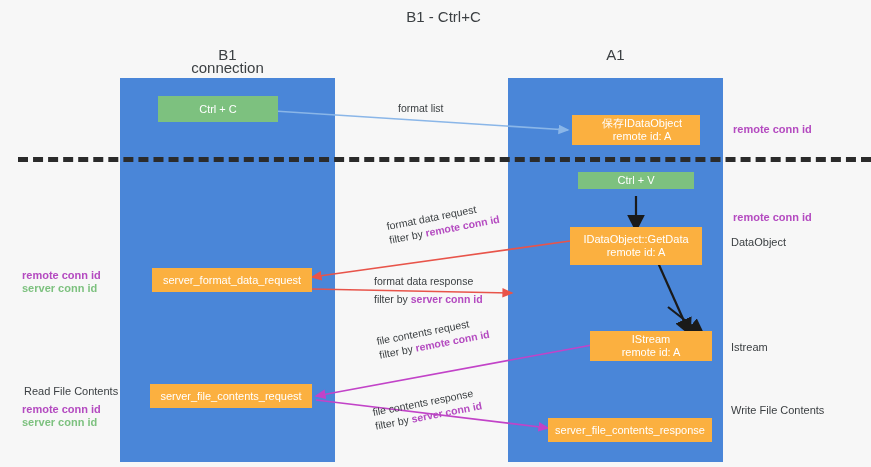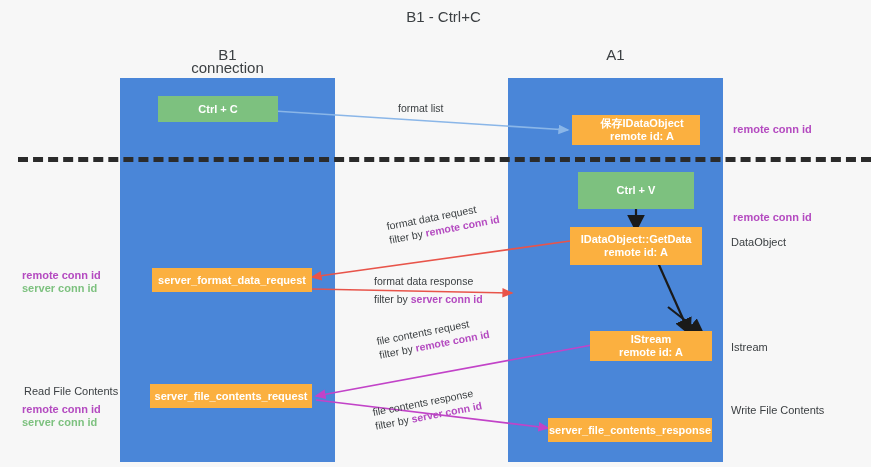--- a/index.html
+++ b/index.html
@@ -66,21 +66,20 @@
     box-sizing: border-box;
     display: flex;
     flex-direction: column;
     align-items: center;
     justify-content: center;
     color: #ffffff;
     font-size: 11px;
     line-height: 13px;
     text-align: right;
     padding: 2px 4px;
-    font-weight: bold;
   }
   .node.green { background: #7dc17f; }
   .node.orange { background: #fbb040; }
   .node .sub { display: block; }
 
   
   .side-label {
     position: absolute;
     font-size: 11px;
     color: #3c4043;
@@ -189,21 +188,21 @@
 
   <div class="node orange" style="left:152px; top:268px; width:160px; height:24px;">
     <span>server_format_data_request</span>
   </div>
 
   <div class="node orange" style="left:572px; top:115px; width:128px; height:30px;padding-left:16px;">
     <span>保存IDataObject</span>
     <span class="sub">remote id: A</span>
   </div>
 
-  <div class="node green" style="left:578px; top:172px; width:116px; height:37px;">
+  <div class="node green" style="left:578px; top:172px; width:116px; height:17px;">
     <span>Ctrl + V</span>
   </div>
 
   <div class="node orange" style="left:570px; top:227px; width:132px; height:38px;">
     <span>IDataObject::GetData</span>
     <span class="sub">remote id: A</span>
   </div>
 
 
   <div class="node orange" style="left:590px; top:331px; width:122px; height:30px;">

